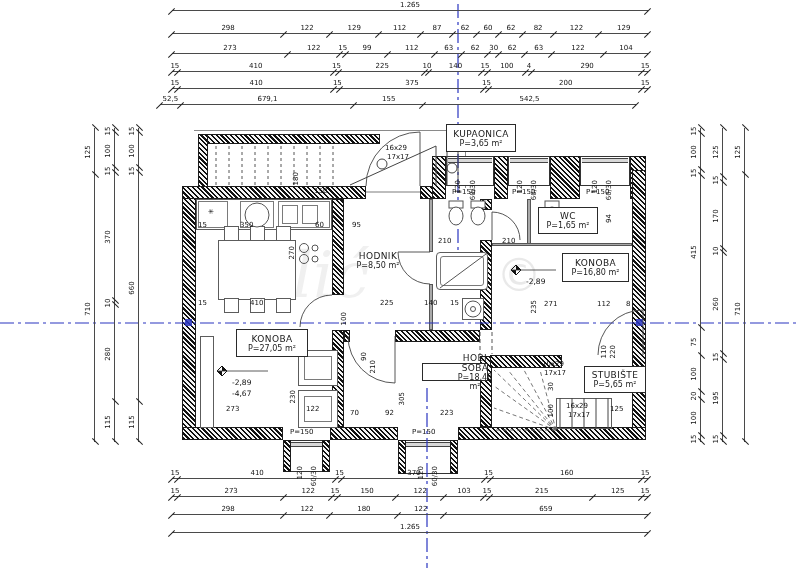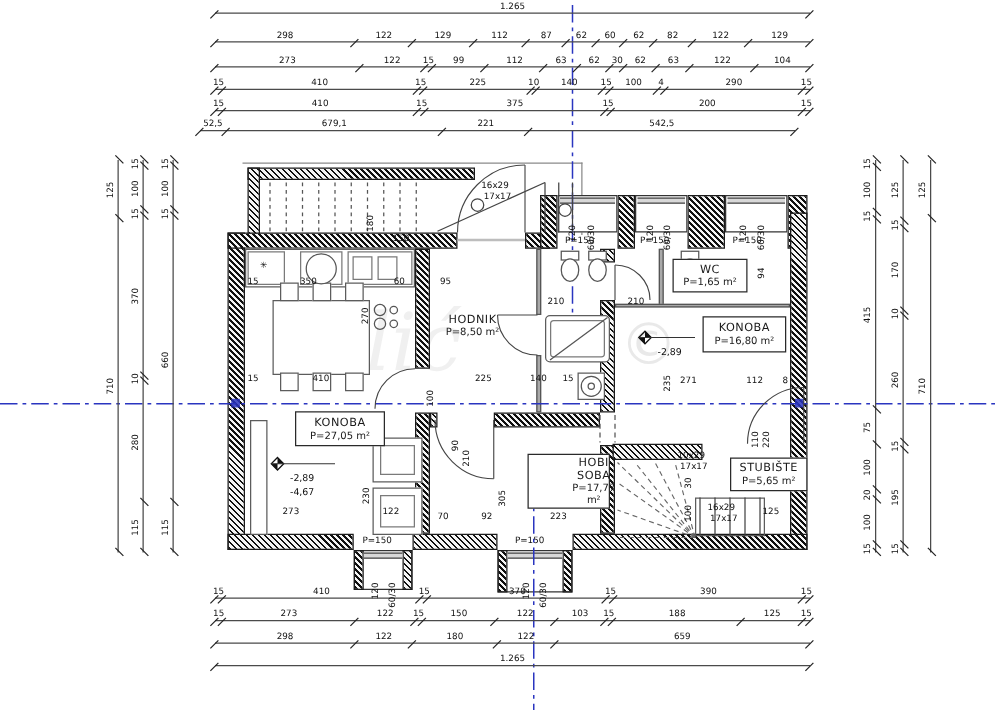--- a/index.html
+++ b/index.html
@@ -371,21 +371,21 @@
         <span class="seg" style="flex: 0 0 0px;"></span>
       </div>
     <div class="chain h" style="left: 160px; width: 476px; top: 104px;">
         <span class="seg" style="flex-grow: 52.5;">
           <i class="dlbl">52,5</i>
         </span>
         <span class="seg" style="flex-grow: 442.5;">
           <i class="dlbl">679,1</i>
         </span>
         <span class="seg" style="flex-grow: 175;">
-          <i class="dlbl">221</i>
+          <i class="dlbl">155</i>
         </span>
         <span class="seg" style="flex-grow: 542.5;">
           <i class="dlbl">542,5</i>
         </span>
         <span class="seg" style="flex: 0 0 0px;"></span>
       </div>
     <div class="chain h" style="left: 172px; width: 476px; top: 478px;">
         <span class="seg" style="flex-grow: 15;">
           <i class="dlbl">15</i>
         </span>
@@ -395,21 +395,21 @@
         <span class="seg" style="flex-grow: 15;">
           <i class="dlbl">15</i>
         </span>
         <span class="seg" style="flex-grow: 370;">
           <i class="dlbl">370</i>
         </span>
         <span class="seg" style="flex-grow: 15;">
           <i class="dlbl">15</i>
         </span>
         <span class="seg" style="flex-grow: 390;">
-          <i class="dlbl">390</i>
+          <i class="dlbl">160</i>
         </span>
         <span class="seg" style="flex-grow: 15;">
           <i class="dlbl">15</i>
         </span>
         <span class="seg" style="flex: 0 0 0px;"></span>
       </div>
     <div class="chain h" style="left: 172px; width: 476px; top: 496px;">
         <span class="seg" style="flex-grow: 15;">
           <i class="dlbl">15</i>
         </span>
@@ -428,21 +428,21 @@
         <span class="seg" style="flex-grow: 122;">
           <i class="dlbl">122</i>
         </span>
         <span class="seg" style="flex-grow: 103;">
           <i class="dlbl">103</i>
         </span>
         <span class="seg" style="flex-grow: 15;">
           <i class="dlbl">15</i>
         </span>
         <span class="seg" style="flex-grow: 265;">
-          <i class="dlbl">188</i>
+          <i class="dlbl">215</i>
         </span>
         <span class="seg" style="flex-grow: 125;">
           <i class="dlbl">125</i>
         </span>
         <span class="seg" style="flex-grow: 15;">
           <i class="dlbl">15</i>
         </span>
         <span class="seg" style="flex: 0 0 0px;"></span>
       </div>
     <div class="chain h" style="left: 172px; width: 476px; top: 514px;">
@@ -638,38 +638,42 @@
       <span class="flbl" style="left: 385px; top: 145px;">16x29</span>
       <span class="flbl" style="left: 387px; top: 154px;">17x17</span>
       <span class="flbl" style="left: 542px; top: 361px;">10x29</span>
       <span class="flbl" style="left: 544px; top: 370px;">17x17</span>
       <span class="flbl" style="left: 566px; top: 403px;">16x29</span>
       <span class="flbl" style="left: 568px; top: 412px;">17x17</span>
       <span class="flbl" style="left: 208px; top: 209px;">✳</span>
       <span class="lvl" style="left: 232px; top: 363px;">-2,89</span>
       <span class="lvl" style="left: 232px; top: 374px;">-4,67</span>
       <span class="lvl" style="left: 526px; top: 262px;">-2,89</span>
+      <div class="room" style="left: 446px; top: 124px; width: 70px; height: 28px;">
+        <span class="nm">KUPAONICA</span>
+        <span class="ar">P=3,65 m²</span>
+      </div>
       <div class="room" style="left: 538px; top: 207px; width: 60px; height: 27px;">
         <span class="nm">WC</span>
         <span class="ar">P=1,65 m²</span>
       </div>
       <div class="room" style="left: 562px; top: 253px; width: 67px; height: 29px;">
         <span class="nm">KONOBA</span>
         <span class="ar">P=16,80 m²</span>
       </div>
       <div class="room nobox" style="left: 349px; top: 247px; width: 58px; height: 26px; text-align: right;">
         <span class="nm">HODNIK</span>
         <span class="ar">P=8,50 m²</span>
       </div>
       <div class="room" style="left: 236px; top: 329px; width: 72px; height: 28px;">
         <span class="nm">KONOBA</span>
         <span class="ar">P=27,05 m²</span>
       </div>
-      <div class="room" style="left: 422px; top: 363px; width: 66px; height: 44px; padding-left: 40px;">
+      <div class="room" style="left: 422px; top: 363px; width: 66px; height: 18px; padding-left: 40px;">
         <span class="nm">HOBI SOBA</span>
-        <span class="ar">P=17,77 m²</span>
+        <span class="ar">P=18,48 m²</span>
       </div>
       <div class="room" style="left: 584px; top: 366px; width: 62px; height: 27px;">
         <span class="nm">STUBIŠTE</span>
         <span class="ar">P=5,65 m²</span>
       </div>
     </div>
 </div>
 
 </body></html>

